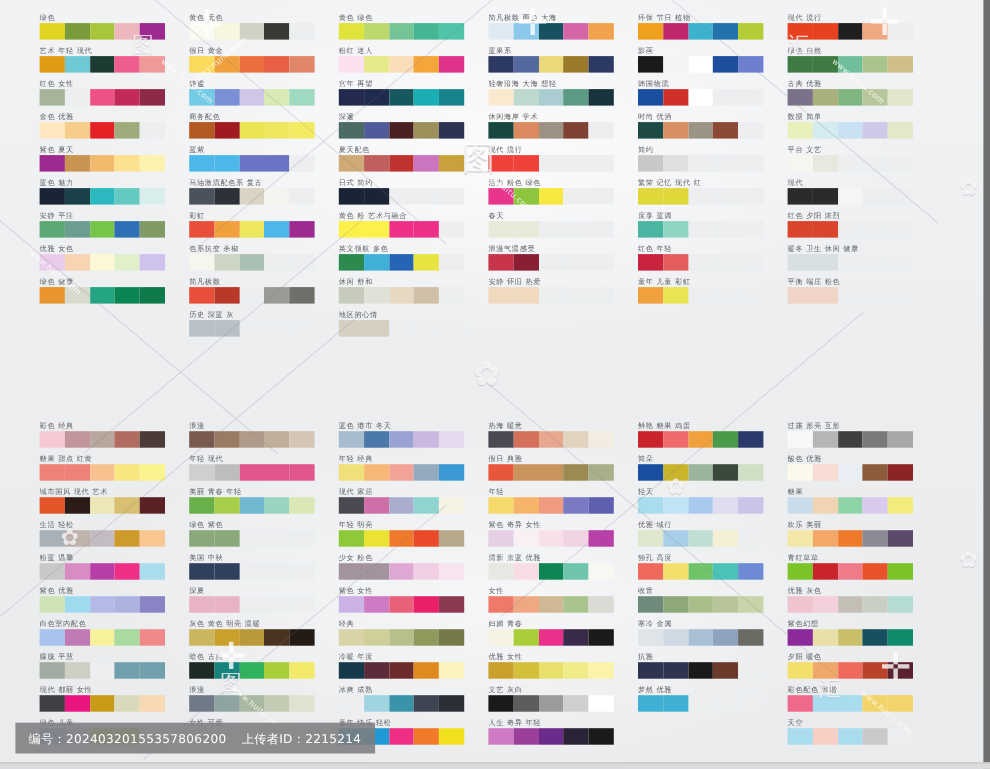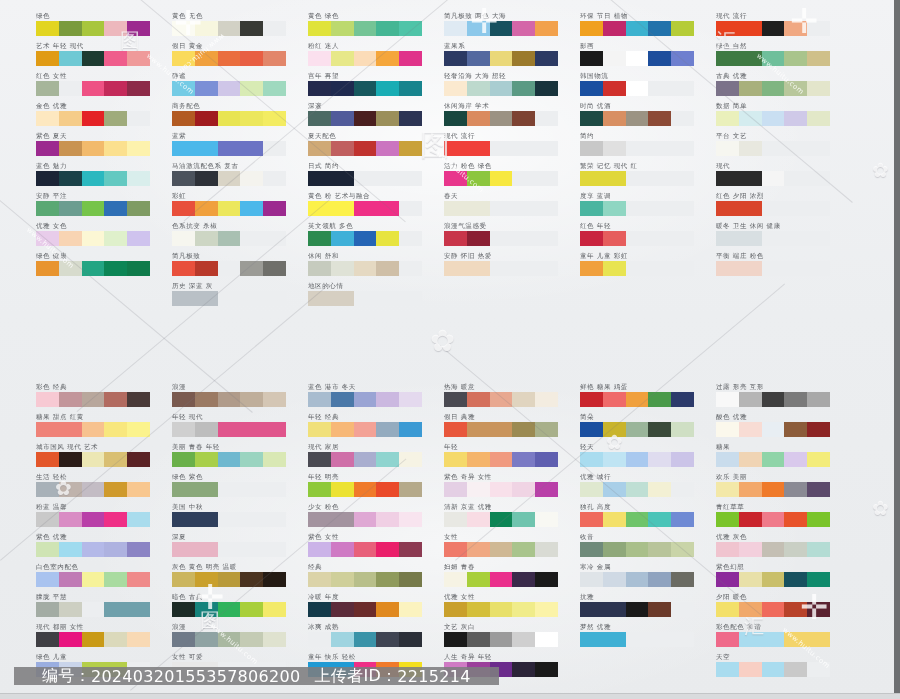--- a/index.html
+++ b/index.html
@@ -112,27 +112,27 @@
   .sw {
     flex: 1 1 0;
     height: 15px;
   }
 
   
   #infobar {
     position: absolute;
     left: 14px;
     bottom: 14px;
-    height: 18px;
+    height: 28px;
     display: flex;
     align-items: center;
-    padding: 0 28px;
+    padding: 0 12px;
     background: rgba(125,125,128,0.88);
     color: #ffffff;
-    font-size: 16px;
+    font-size: 11px;
     letter-spacing: 0.3px;
     z-index: 9;
     white-space: nowrap;
     font-family: "DejaVu Sans", "Liberation Sans", sans-serif;
   }
   #infobar .gap { display: inline-block; width: 14px; }
 
   
   #right-edge {
     position: absolute;

